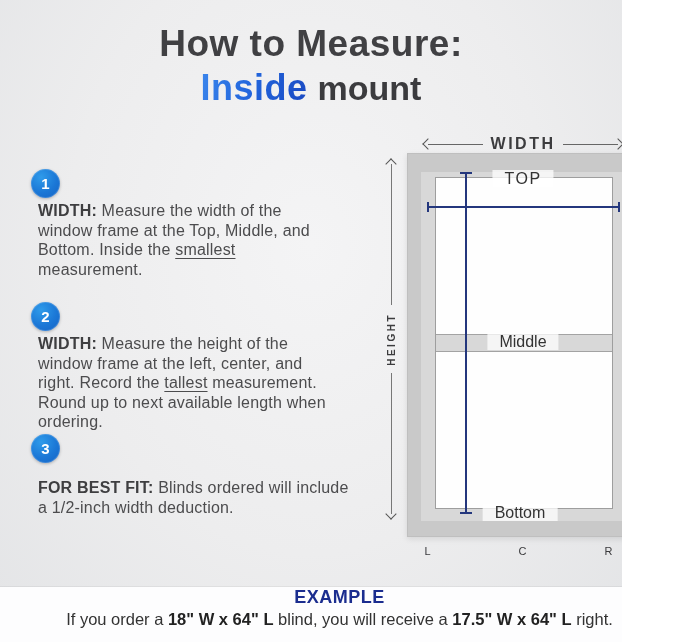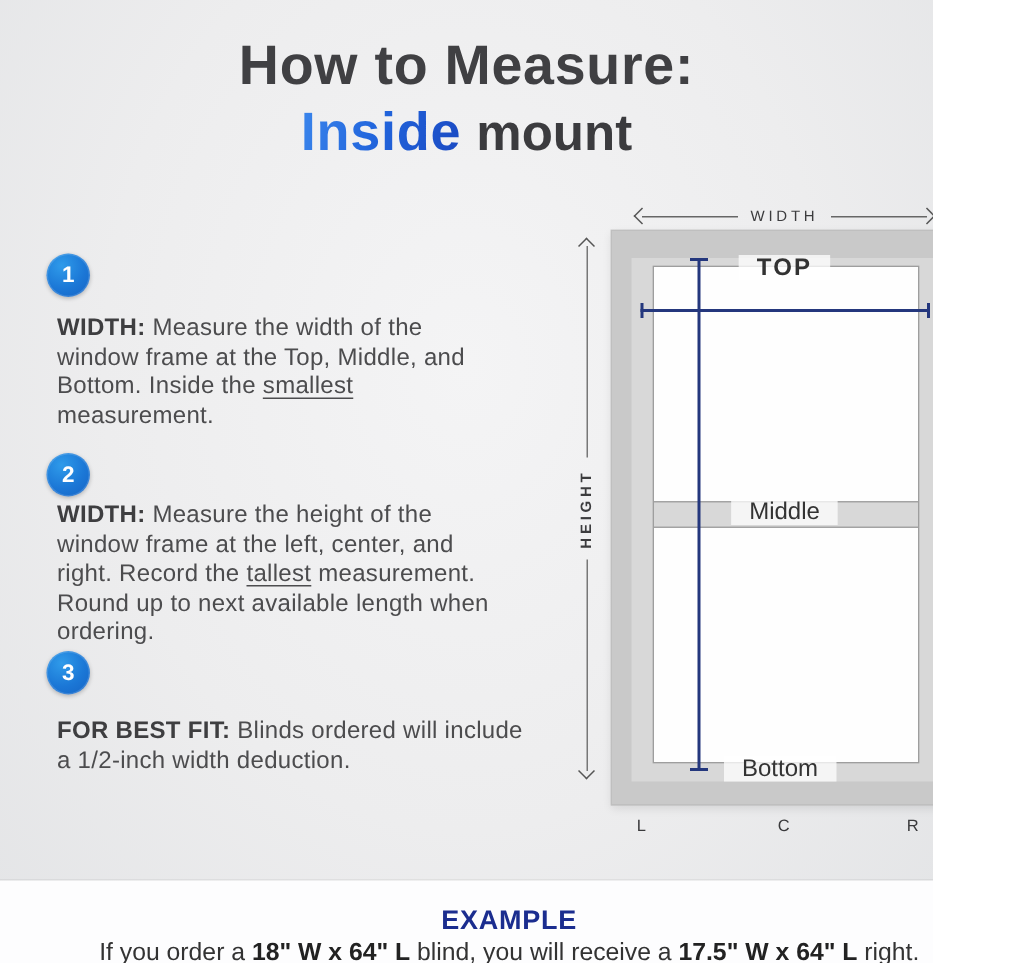--- a/index.html
+++ b/index.html
@@ -20,74 +20,74 @@
   .badge{position:absolute;width:29px;height:29px;border-radius:50%;
     background:radial-gradient(circle at 35% 28%, #2f9bea 0%, #1b77d6 55%, #1563c4 100%);
     box-shadow:0 1px 3px rgba(0,0,0,.25), inset 0 0 0 1px rgba(255,255,255,.15);
     color:#fff;font-size:15px;font-weight:700;display:flex;align-items:center;justify-content:center;}
   .step-text{position:absolute;left:38px;font-size:16px;line-height:19.5px;color:#4c4c4e;letter-spacing:.2px;}
   .step-text .b{font-weight:700;color:#3e3e40;}
   .step-text .u{text-decoration:underline;text-underline-offset:3px;text-decoration-thickness:1px;}
   #badge-1{left:31px;top:169px;}
   #badge-2{left:31px;top:302px;}
   #badge-3{left:31px;top:434px;}
-  #step-text-1{top:209px;}
+  #step-text-1{top:201px;}
   #step-text-2{top:334px;}
   #step-text-3{top:478px;}
 
   
   .window-casing{position:absolute;left:407px;top:153px;width:234px;height:384px;
     background:#c9c9c9;box-shadow:0 2px 6px rgba(0,0,0,.10), inset 0 0 0 1px #bfbfbf;}
   .window-jamb{position:absolute;left:14px;right:14px;top:19px;bottom:16px;background:#d8d8d8;}
   .window-sash{position:absolute;left:14px;right:14px;top:5px;bottom:12px;
     background:#fdfdfd;border:1px solid #9e9e9e;display:flex;flex-direction:column;}
   .pane-top{height:156px;background:#fefefe;}
   .pane-rail{height:16px;background:#d8d8d8;border-top:1px solid #a3a3a3;border-bottom:1px solid #a3a3a3;}
   .pane-bottom{flex:1;background:#fefefe;}
 
   .pos-label{position:absolute;transform:translateX(-50%);background:rgba(255,255,255,.75);
     color:#333;padding:0 12px;line-height:17px;white-space:nowrap;}
-  .lbl-top{left:523px;top:170px;font-size:16px;letter-spacing:1.5px;font-weight:bold;}
+  .lbl-top{left:523px;top:170px;font-size:16px;letter-spacing:1.5px;}
   .lbl-middle{left:523px;top:333px;font-size:16px;}
   .lbl-bottom{left:520px;top:504px;font-size:16px;}
 
   
   .mline{position:absolute;background:#24377d;}
   .m-v{left:465px;top:172px;width:2px;height:342px;}
   .m-v-cap-t{left:460px;top:172px;width:12px;height:2px;}
   .m-v-cap-b{left:460px;top:512px;width:12px;height:2px;}
   .m-h{left:427px;top:206px;width:193px;height:2px;}
   .m-h-cap-l{left:427px;top:202px;width:2px;height:10px;}
   .m-h-cap-r{left:618px;top:202px;width:2px;height:10px;}
 
   
   .width-arrow{position:absolute;left:424px;top:136px;width:198px;height:16px;
     display:flex;align-items:center;}
   .width-arrow .line{flex:1;height:1px;background:#666;}
-  .width-arrow .txt{font-size:10px;letter-spacing:2.5px;color:#3c3c3e;font-weight:400;padding:0 8px;}
+  .width-arrow .txt{font-size:16px;letter-spacing:2.5px;color:#3c3c3e;font-weight:700;padding:0 8px;}
   .chev{width:7px;height:7px;border:solid #555;border-width:0 1.5px 1.5px 0;flex:none;}
   .chev-left{transform:rotate(135deg);margin-right:-4px;}
   .chev-right{transform:rotate(-45deg);margin-left:-4px;}
   .chev-up{transform:rotate(-135deg);margin-bottom:-4px;}
   .chev-down{transform:rotate(45deg);margin-top:-4px;}
 
   
   .height-arrow{position:absolute;left:383px;top:160px;width:16px;height:358px;
     display:flex;flex-direction:column;align-items:center;}
   .height-arrow .line{flex:1;width:1px;background:#777;}
   .height-arrow .txt{font-size:10px;letter-spacing:2.5px;color:#3c3c3e;font-weight:600;
     writing-mode:vertical-rl;transform:rotate(180deg);padding:8px 0;}
 
   .lcr{position:absolute;top:545px;font-size:11px;letter-spacing:1px;color:#3a3a3c;transform:translateX(-50%);}
   .lcr-l{left:428px;} .lcr-c{left:523px;} .lcr-r{left:609px;}
 
   
   .example-band{position:absolute;left:0;top:587px;width:679px;height:55px;background:#fdfdfe;
     text-align:center;box-shadow:0 -1px 0 rgba(0,0,0,.05);}
-  .example-title{margin-top:16px;font-size:18px;font-weight:700;color:#1b2d8f;letter-spacing:.5px;}
+  .example-title{margin-top:0;font-size:18px;font-weight:700;color:#1b2d8f;letter-spacing:.5px;}
   .example-line{margin-top:2px;font-size:16.5px;color:#333;}
   .example-line .b{font-weight:700;color:#222;}
 </style>
 </head>
 <body>
 
 <div class="canvas">
 
   <div class="title-wrap">
     <div class="title-line1">How to Measure:</div>

